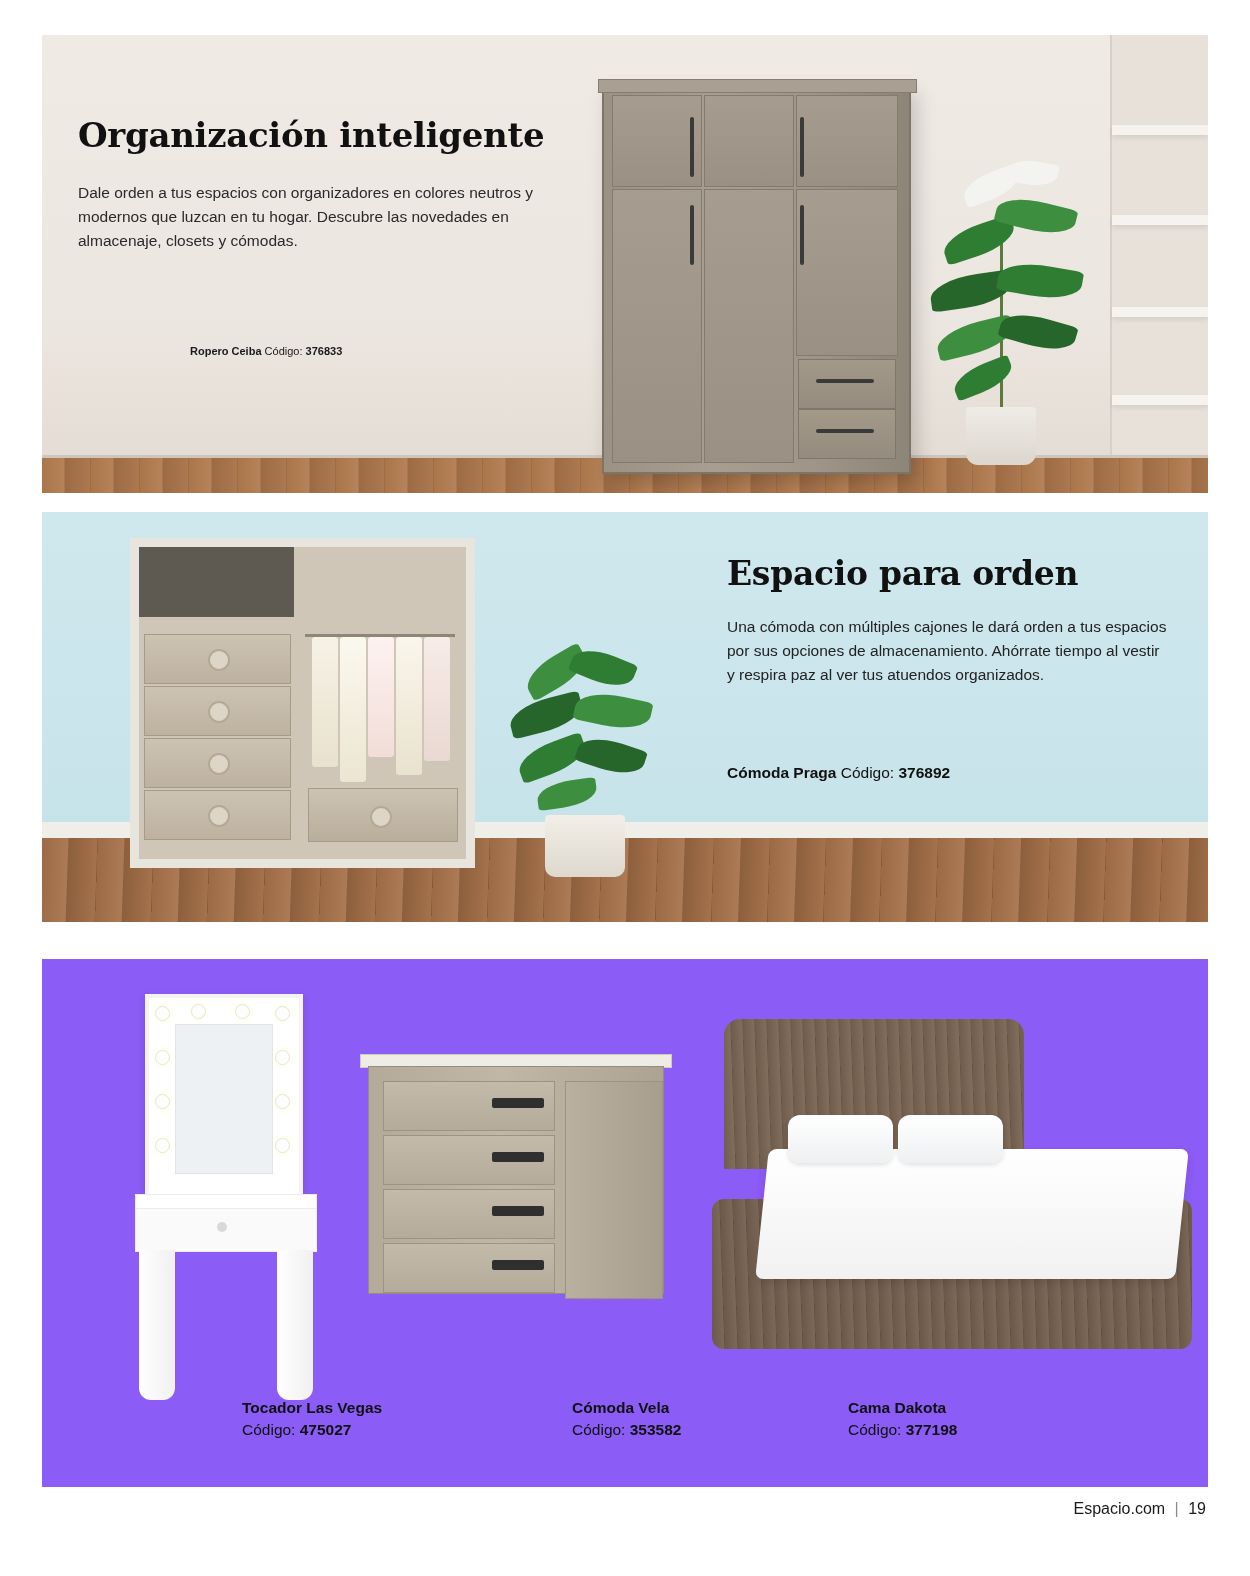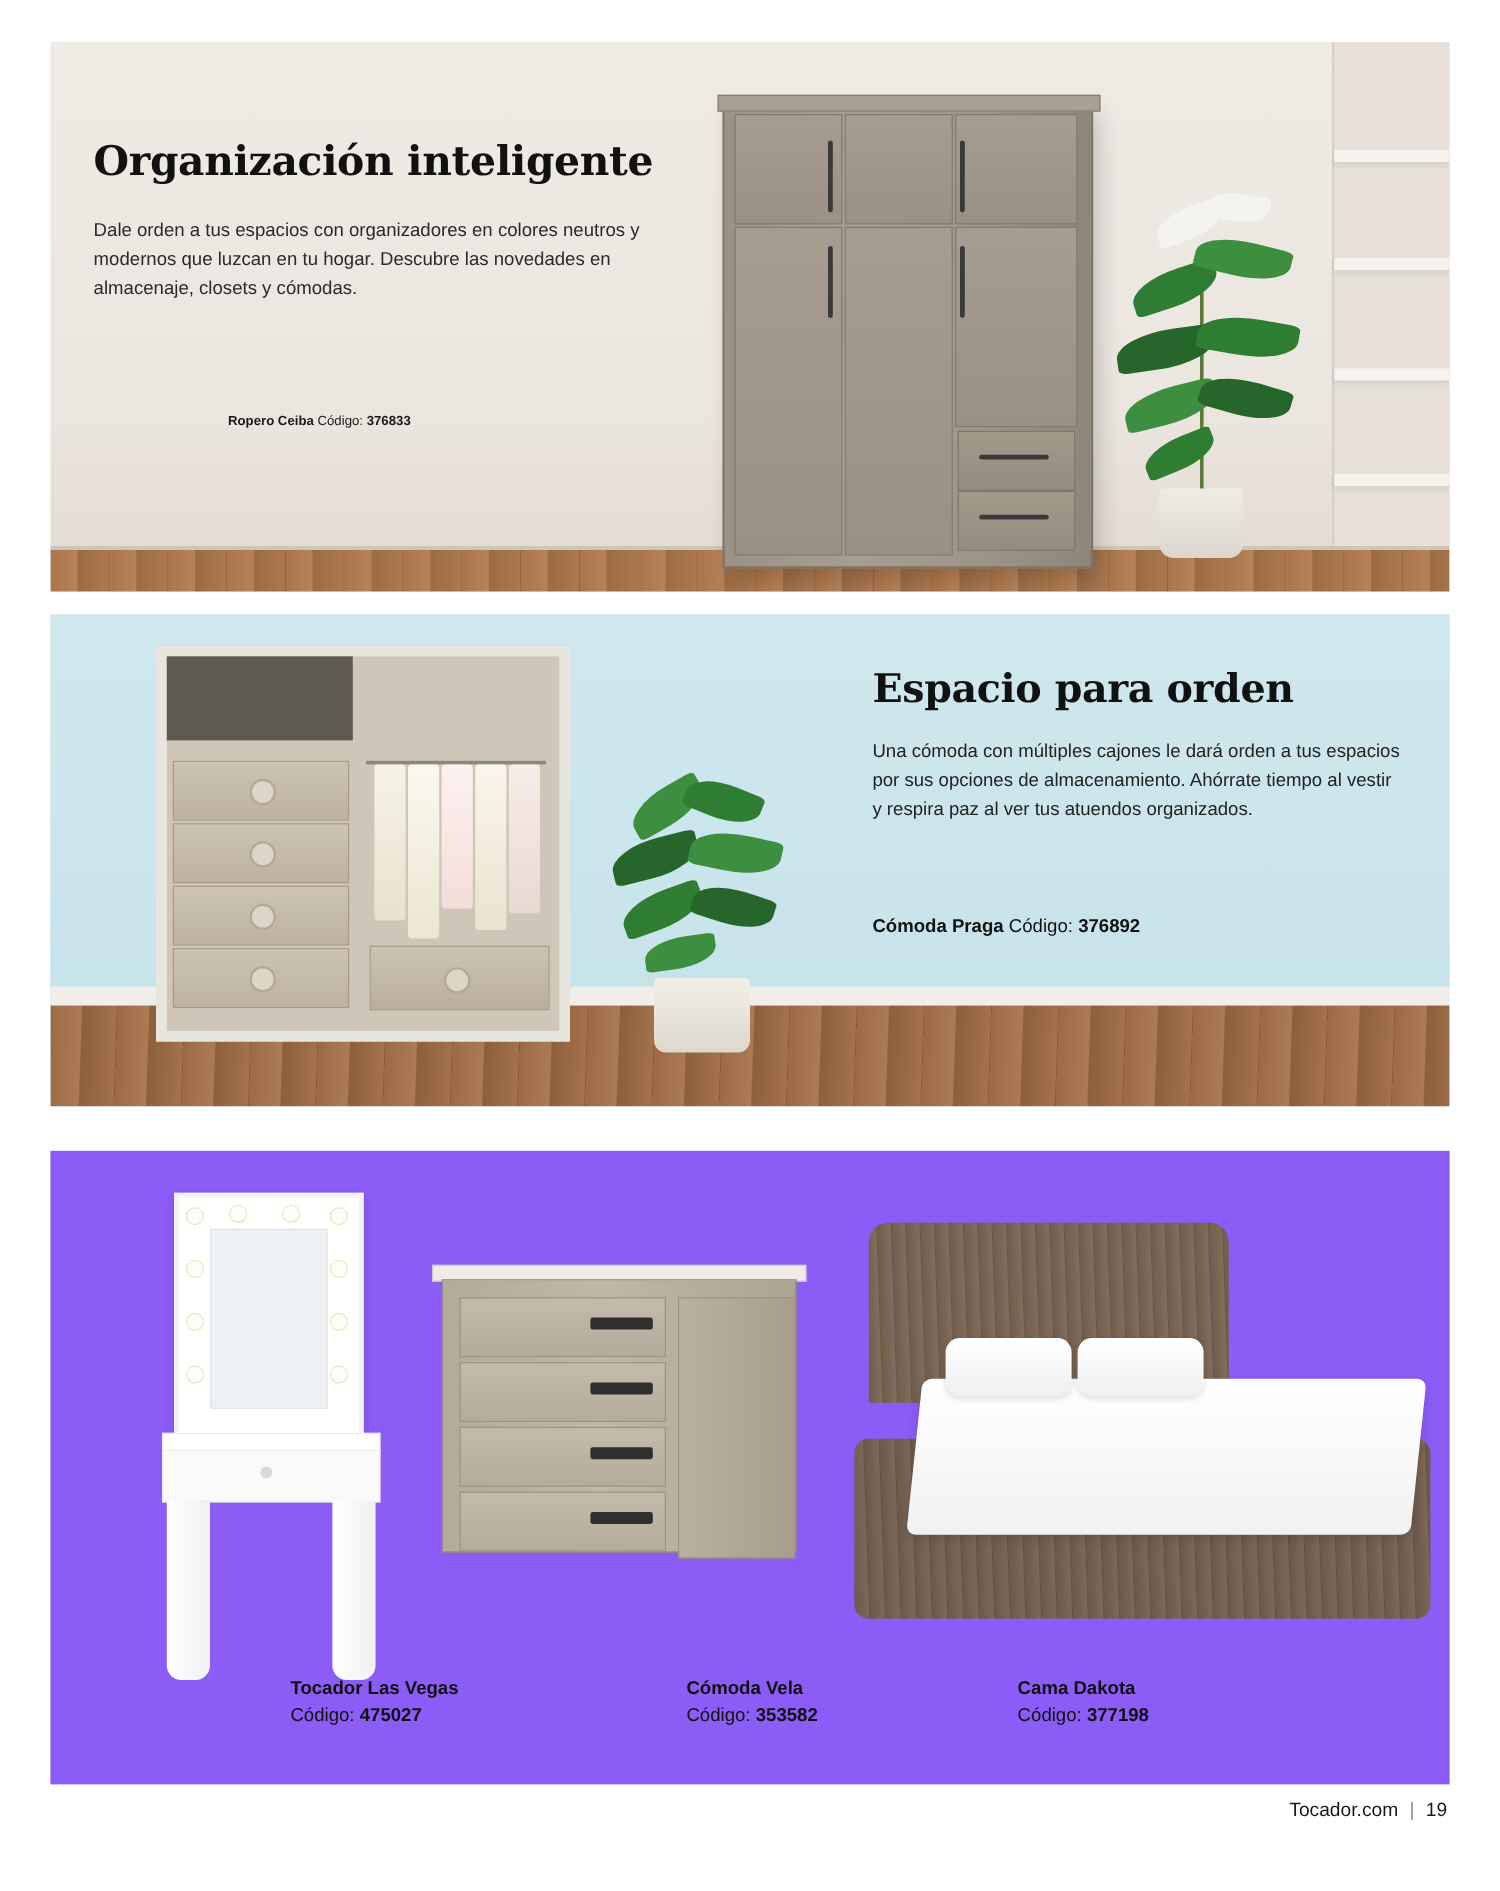--- a/index.html
+++ b/index.html
@@ -555,18 +555,18 @@
         <span class="name">Cama Dakota</span>
         <span class="code">
           <span>Código:</span>
           <b>377198</b>
         </span>
       </div>
     </div>
   </section>
 
   <div class="footer">
-    <span>Tocador.com</span>
+    <span>Espacio.com</span>
     <span class="sep">|</span>
     <span class="pg">19</span>
   </div>
 
 </div>
 
 </body></html>

